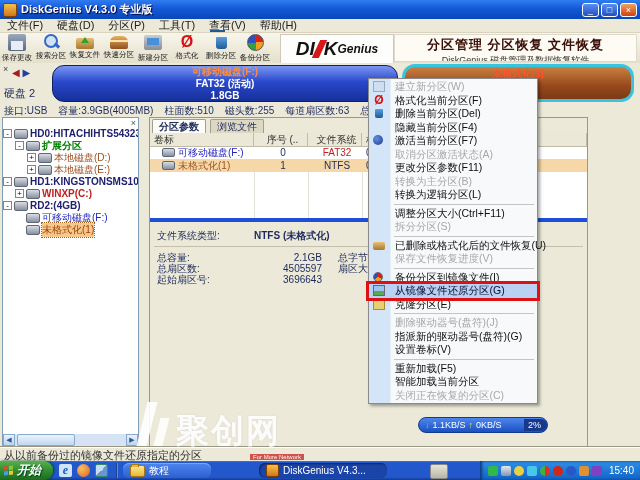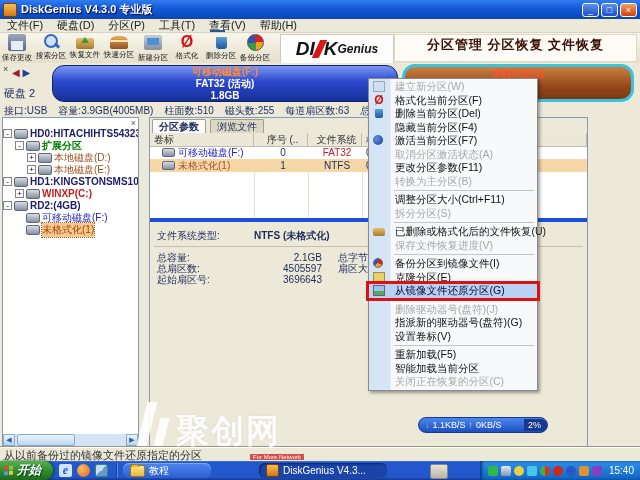--- a/index.html
+++ b/index.html
@@ -246,20 +246,21 @@
   </div>
 
   <div class="logocard">
     <span class="di">DI</span>
     <span class="logoslash"></span>
     <span class="kk">K</span>
     <span class="gen">Genius</span>
   </div>
   <div class="banner">
     <div class="h1">分区管理 分区恢复 文件恢复</div>
+    <div class="h2">DiskGenius 磁盘管理及数据恢复软件</div>
   </div>
 
   <div class="diskpanel">
     <div class="panelx">×</div>
     <div class="navarrows">
       <span class="a1">◀</span>
       <span class="a2">▶</span>
     </div>
     <div class="diskno">硬盘 2</div>
     <div class="bluebar">
@@ -418,41 +419,43 @@
       <span>隐藏当前分区(F4)</span></div>
     <div class="mi">
       <span class="mico mico-act"></span>
       <span>激活当前分区(F7)</span></div>
     <div class="mi dis">
       <span>取消分区激活状态(A)</span></div>
     <div class="mi">
       <span>更改分区参数(F11)</span></div>
     <div class="mi dis">
       <span>转换为主分区(B)</span></div>
+    <div class="mi">
+      <span>转换为逻辑分区(L)</span></div>
     <div class="msep"></div>
     <div class="mi">
       <span>调整分区大小(Ctrl+F11)</span></div>
     <div class="mi dis">
       <span>拆分分区(S)</span></div>
     <div class="msep"></div>
     <div class="mi">
       <span class="mico mico-rec"></span>
       <span>已删除或格式化后的文件恢复(U)</span></div>
     <div class="mi dis">
       <span>保存文件恢复进度(V)</span></div>
     <div class="msep"></div>
     <div class="mi">
       <span class="mico mico-bak"></span>
       <span>备份分区到镜像文件(I)</span></div>
-    <div class="mi">
-      <span class="mico mico-clone"></span>
-      <span>克隆分区(E)</span></div>
     <div class="mi hl anno">
       <span class="mico mico-res"></span>
       <span>从镜像文件还原分区(G)</span></div>
+    <div class="mi">
+      <span class="mico mico-clone"></span>
+      <span>克隆分区(E)</span></div>
     <div class="msep"></div>
     <div class="mi dis">
       <span>删除驱动器号(盘符)(J)</span></div>
     <div class="mi">
       <span>指派新的驱动器号(盘符)(G)</span></div>
     <div class="mi">
       <span>设置卷标(V)</span></div>
     <div class="msep"></div>
     <div class="mi">
       <span>重新加载(F5)</span></div>

